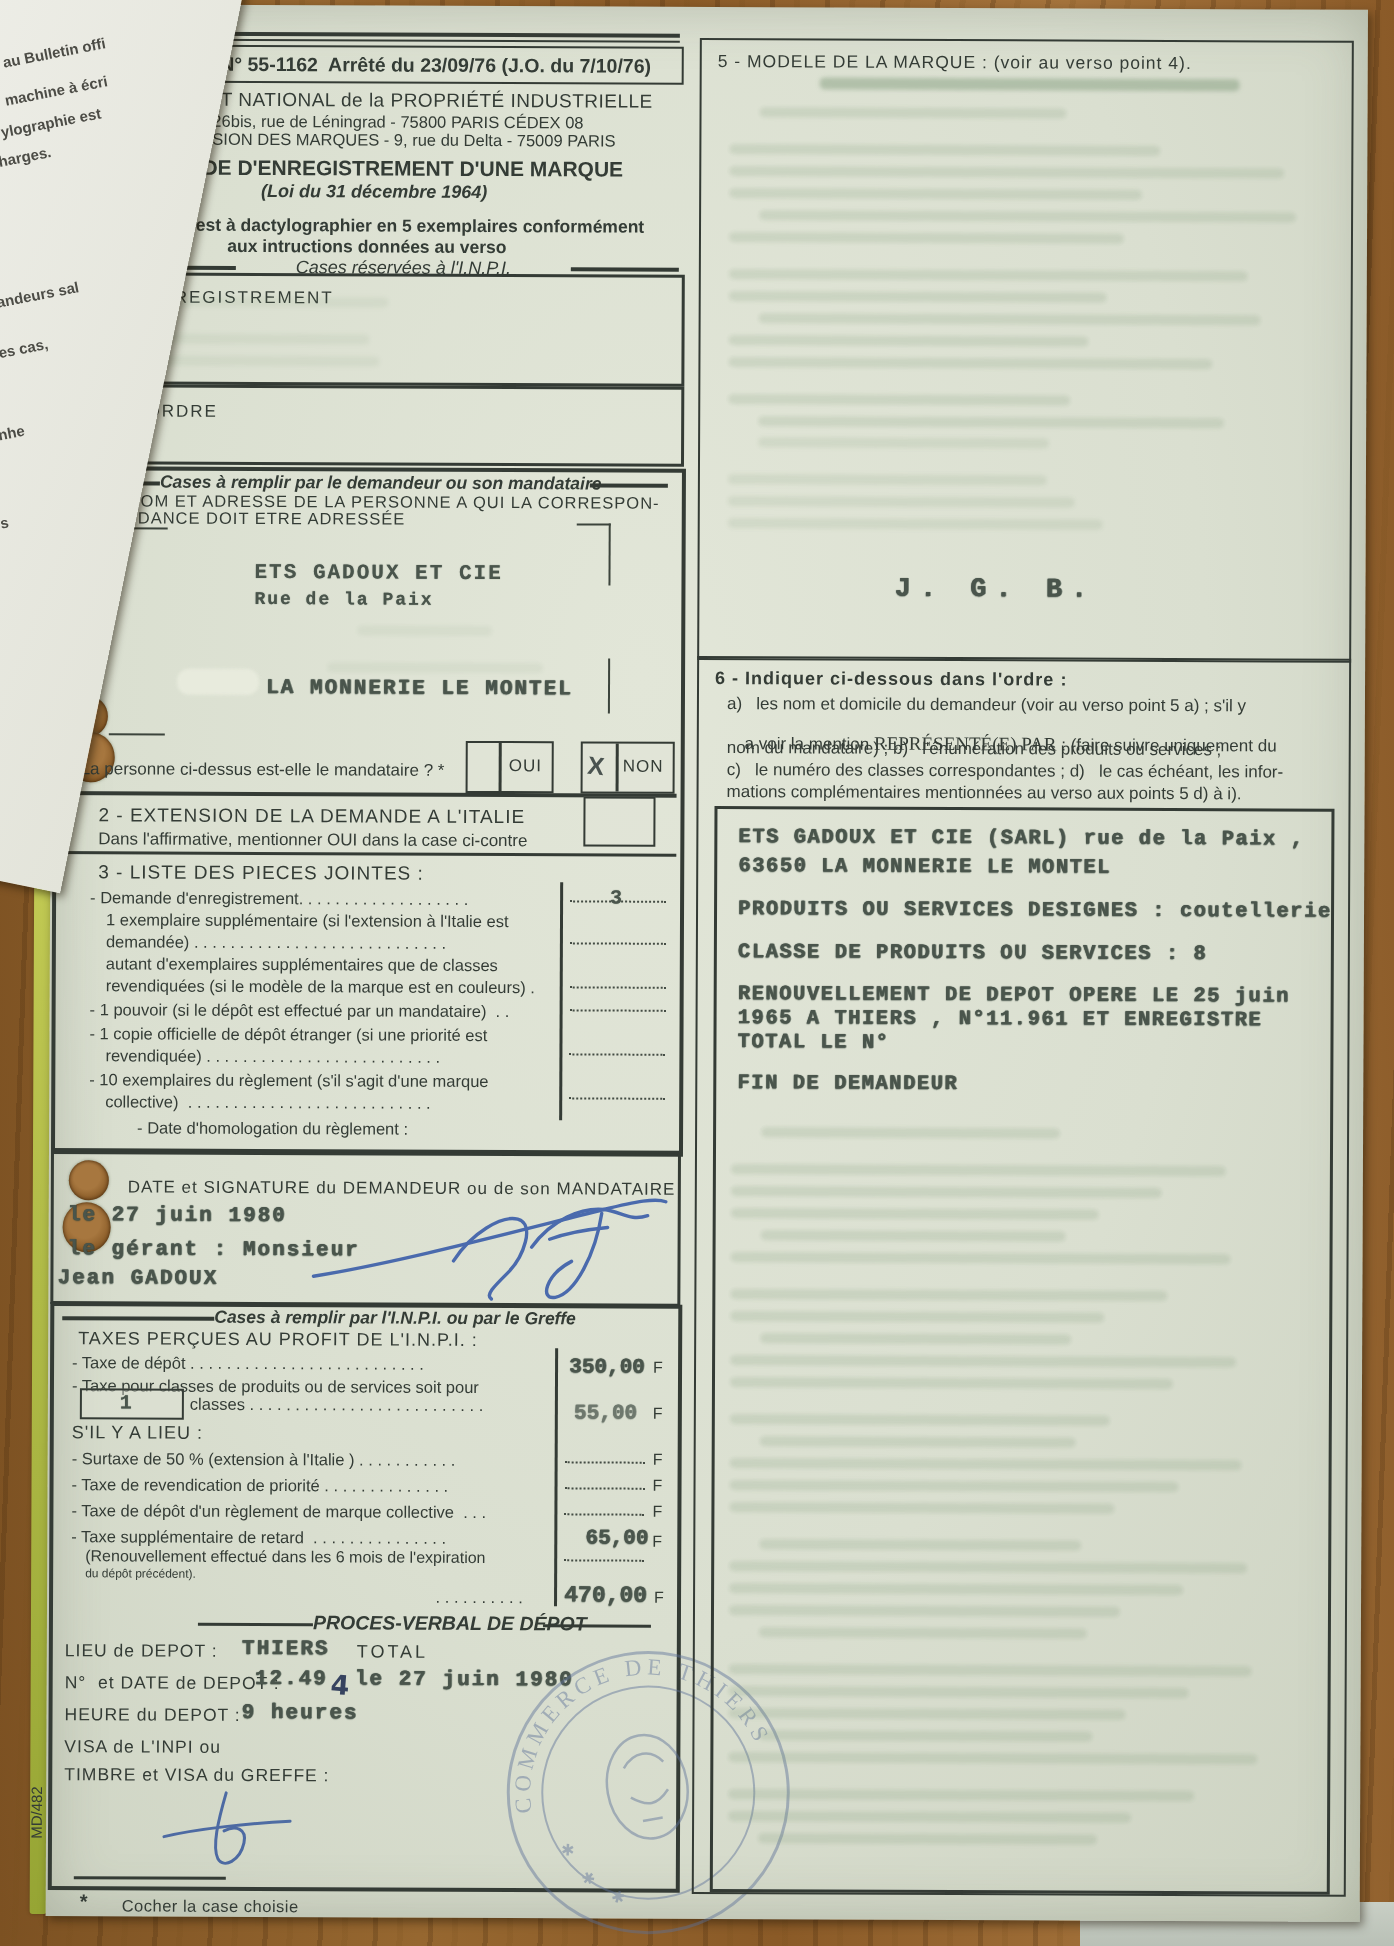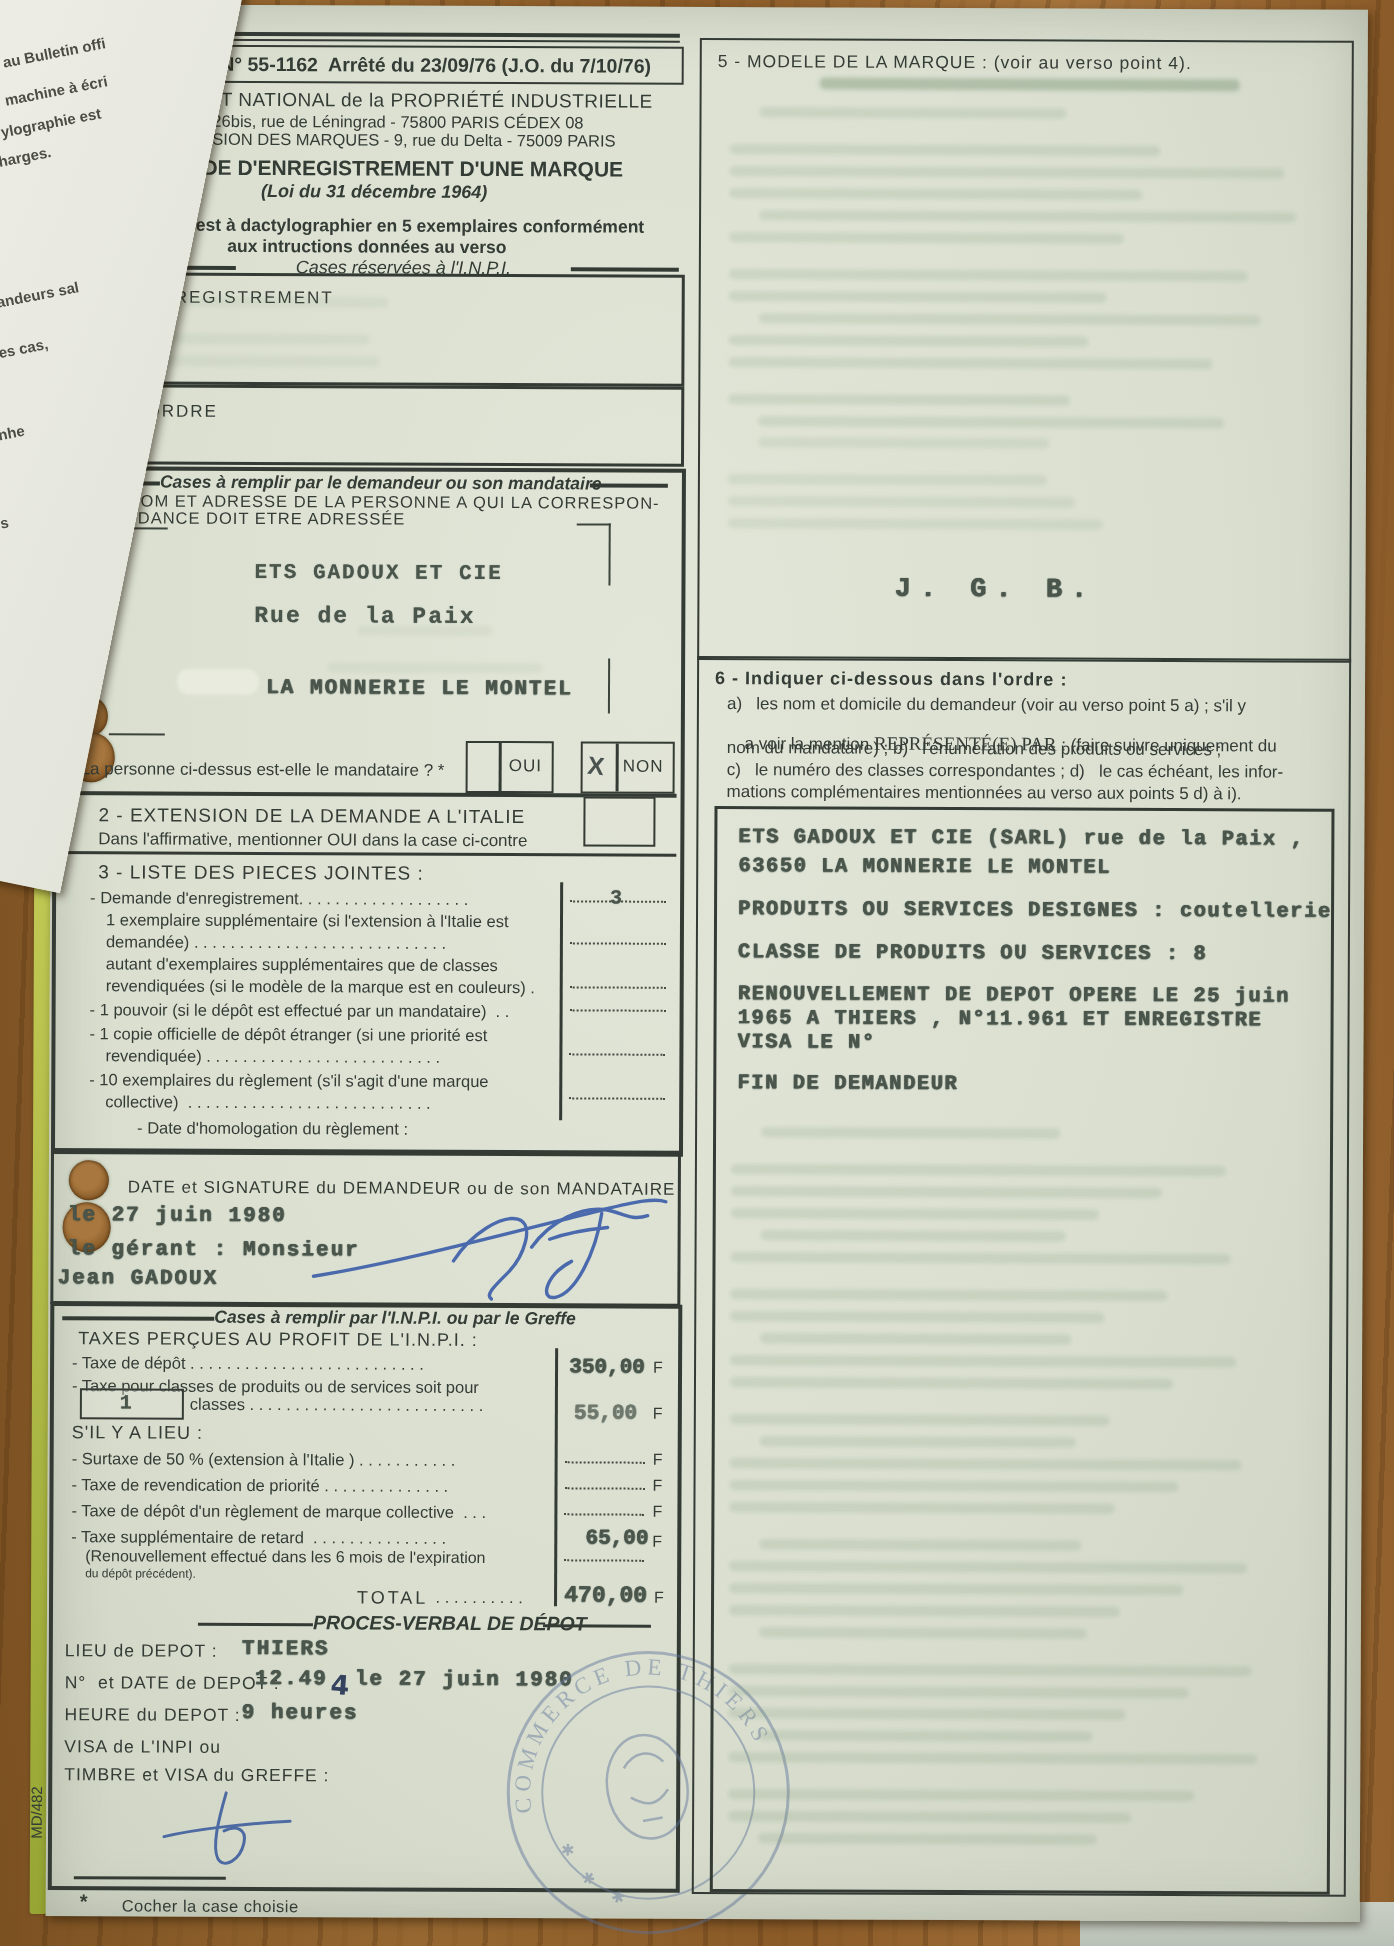--- a/index.html
+++ b/index.html
@@ -79,21 +79,21 @@
   <div class="abs lbl ls1" style="left:72px;top:487px;font-size:16.5px">1 - NOM ET ADRESSE DE LA PERSONNE A QUI LA CORRESPON-</div>
   <div class="abs lbl ls1" style="left:110px;top:504px;font-size:16.5px">DANCE DOIT ETRE ADRESSÉE</div>
   <div class="corner" style="left:80px;top:523px;width:60px;height:2px"></div>
   <div class="corner" style="left:81px;top:527px;width:2px;height:58px"></div>
   <div class="corner" style="left:549px;top:517px;width:34px;height:2px"></div>
   <div class="corner" style="left:581px;top:517px;width:2px;height:62px"></div>
   <div class="corner" style="left:581px;top:652px;width:2px;height:55px"></div>
   <div class="corner" style="left:82px;top:729px;width:56px;height:2px"></div>
 
   <div class="abs typed" style="left:227px;top:556px;font-size:21px;letter-spacing:2px">ETS GADOUX ET CIE</div>
-  <div class="abs typed" style="left:227px;top:598px;font-size:23px;letter-spacing:2px">Rue de la Paix</div>
+  <div class="abs typed" style="left:227px;top:584px;font-size:18px;letter-spacing:2px">Rue de la Paix</div>
   <div class="abs" style="left:150px;top:664px;width:82px;height:26px;background:#e8ebdd;border-radius:12px;filter:blur(1.5px)"></div>
   <div class="abs typed heavy" style="left:239px;top:671px;font-size:21px;letter-spacing:2px">LA MONNERIE LE MONTEL</div>
 
   <div class="hole" style="left:39px;top:691px;width:42px;height:42px"></div>
   <div class="hole" style="left:40px;top:728px;width:48px;height:50px"></div>
   <div class="hole" style="left:44px;top:1156px;width:40px;height:40px"></div>
   <div class="hole" style="left:38px;top:1198px;width:48px;height:50px"></div>
 
   <div class="abs lbl" style="left:54px;top:755px;font-size:17px">La personne ci-dessus est-elle le mandataire ? *</div>
   <div class="chk" style="left:439px;top:735px;width:84px;height:48px">
@@ -162,21 +162,21 @@
     <span class="typed" style="position:absolute;left:38px;top:1px;font-size:20px">1</span>
   </div>
   <div class="abs lbl" style="left:166px;top:1390px;font-size:16.5px">classes . . . . . . . . . . . . . . . . . . . . . . . . . .</div>
   <div class="abs lbl ls1" style="left:48px;top:1418px;font-size:18px">S'IL Y A LIEU :</div>
   <div class="abs lbl" style="left:48px;top:1445px;font-size:16.5px">- Surtaxe de 50 % (extension à l'Italie ) . . . . . . . . . . .</div>
   <div class="abs lbl" style="left:48px;top:1471px;font-size:16.5px">- Taxe de revendication de priorité . . . . . . . . . . . . . .</div>
   <div class="abs lbl" style="left:48px;top:1497px;font-size:16.5px">- Taxe de dépôt d'un règlement de marque collective  . . .</div>
   <div class="abs lbl" style="left:48px;top:1523px;font-size:16.5px">- Taxe supplémentaire de retard  . . . . . . . . . . . . . . .</div>
   <div class="abs lbl" style="left:62px;top:1543px;font-size:16px">(Renouvellement effectué dans les 6 mois de l'expiration</div>
   <div class="abs lbl" style="left:62px;top:1562px;font-size:12px">du dépôt précédent).</div>
-  <div class="abs lbl ls3" style="left:334px;top:1582px;font-size:18px">TOTAL</div>
+  <div class="abs lbl ls3" style="left:334px;top:1636px;font-size:18px">TOTAL</div>
   <div class="abs lbl" style="left:408px;top:1582px;font-size:16.5px"> . . . . . . . . . .</div>
 
   <div class="abs rule" style="left:531px;top:1342px;width:2.5px;height:258px"></div>
   <div class="abs typed heavy" style="left:545px;top:1349px;font-size:21px">350,00</div>
   <div class="abs lbl" style="left:629px;top:1352px;font-size:16px">F</div>
   <div class="abs typed heavy" style="left:550px;top:1395px;font-size:21px;opacity:.75">55,00</div>
   <div class="abs lbl" style="left:629px;top:1398px;font-size:16px">F</div>
   <div class="abs dotrow" style="left:541px;top:1450px;width:80px;height:5px"></div>
   <div class="abs lbl" style="left:629px;top:1444px;font-size:16px">F</div>
   <div class="abs dotrow" style="left:541px;top:1476px;width:80px;height:5px"></div>
@@ -246,21 +246,21 @@
   <div class="abs lbl" style="left:700px;top:753px;font-size:17px">c)   le numéro des classes correspondantes ; d)   le cas échéant, les infor-</div>
   <div class="abs lbl" style="left:700px;top:775px;font-size:17px">mations complémentaires mentionnées au verso aux points 5 d) à i).</div>
 
   <div class="abs box" style="left:688px;top:799px;width:614px;height:1080px"></div>
   <div class="abs typed heavy" style="left:712px;top:818px;font-size:20.5px;letter-spacing:1.5px">ETS GADOUX ET CIE (SARL) rue de la Paix ,</div>
   <div class="abs typed heavy" style="left:712px;top:847px;font-size:20.5px;letter-spacing:1.5px">63650 LA MONNERIE LE MONTEL</div>
   <div class="abs typed heavy" style="left:712px;top:890px;font-size:20.5px;letter-spacing:1.5px">PRODUITS OU SERVICES DESIGNES : coutellerie</div>
   <div class="abs typed heavy" style="left:712px;top:933px;font-size:20.5px;letter-spacing:1.5px">CLASSE DE PRODUITS OU SERVICES : 8</div>
   <div class="abs typed heavy" style="left:712px;top:975px;font-size:20.5px;letter-spacing:1.5px">RENOUVELLEMENT DE DEPOT OPERE LE 25 juin</div>
   <div class="abs typed heavy" style="left:712px;top:999px;font-size:20.5px;letter-spacing:1.5px">1965 A THIERS , N°11.961 ET ENREGISTRE</div>
-  <div class="abs typed heavy" style="left:712px;top:1023px;font-size:20.5px;letter-spacing:1.5px">VISA LE N°</div>
+  <div class="abs typed heavy" style="left:712px;top:1023px;font-size:20.5px;letter-spacing:1.5px">TOTAL LE N°</div>
   <div class="abs typed heavy" style="left:712px;top:1064px;font-size:20.5px;letter-spacing:1.5px">FIN DE DEMANDEUR</div>
 <div class="bleed bleedh" style="left: 790px; top: 70px; width: 420px; height: 12px;"></div>
     <div class="bleed" style="left: 730px; top: 100px; width: 307px; height: 10px; opacity: 0.9;"></div>
     <div class="bleed" style="left: 700px; top: 137px; width: 431px; height: 10px; opacity: 0.9;"></div>
     <div class="bleed" style="left: 700px; top: 159px; width: 555px; height: 10px; opacity: 0.9;"></div>
     <div class="bleed" style="left: 700px; top: 181px; width: 413px; height: 10px; opacity: 0.9;"></div>
     <div class="bleed" style="left: 730px; top: 203px; width: 537px; height: 10px; opacity: 0.9;"></div>
     <div class="bleed" style="left: 700px; top: 225px; width: 395px; height: 10px; opacity: 0.9;"></div>
     <div class="bleed" style="left: 700px; top: 262px; width: 519px; height: 10px; opacity: 0.9;"></div>
     <div class="bleed" style="left: 700px; top: 284px; width: 378px; height: 10px; opacity: 0.9;"></div>

